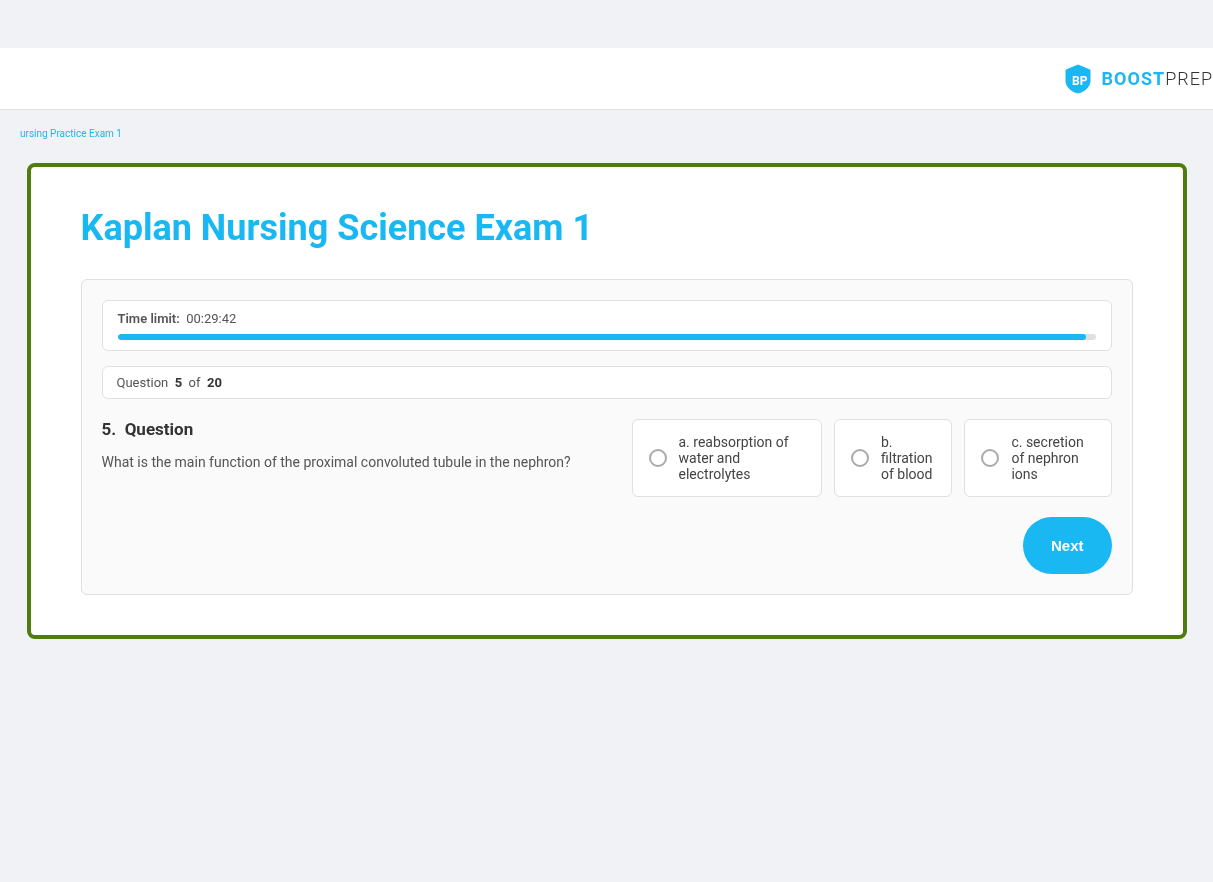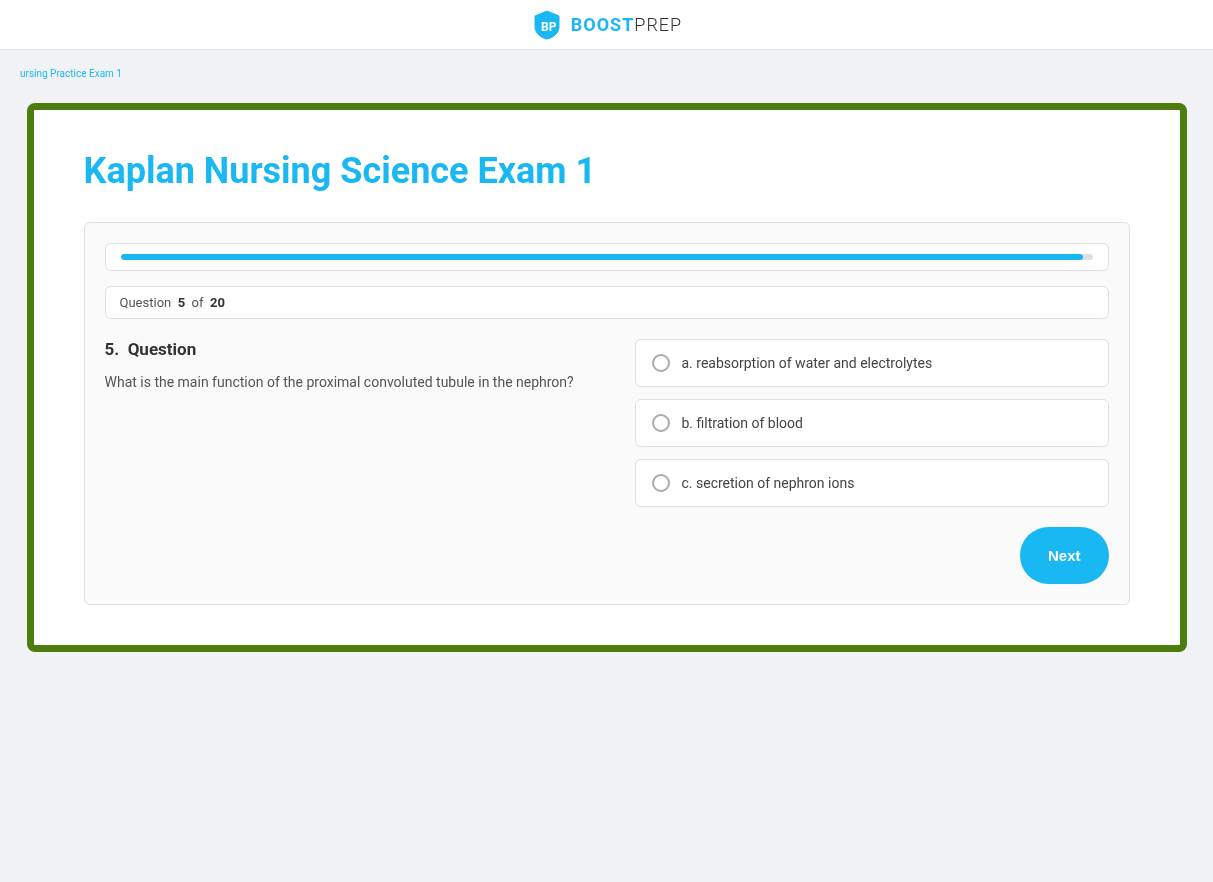--- a/index.html
+++ b/index.html
@@ -11,26 +11,27 @@
     body {
       font-family: -apple-system, BlinkMacSystemFont, 'Segoe UI', Roboto, sans-serif;
       background-color: #f0f2f5;
       min-height: 882px;
       width: 1213px;
     }
 
     
     .header {
       background-color: #ffffff;
-      height: 50px;
+      height: 62px;
       display: flex;
       align-items: center;
-      justify-content: center;
+      justify-content: flex-end;
       border-bottom: 1px solid #e0e0e0;
       position: relative;
+      margin-top: 48px;
     }
 
     .logo-container {
       display: flex;
       align-items: center;
       gap: 8px;
     }
 
     .logo-icon {
       width: 32px;
@@ -62,21 +63,21 @@
     }
 
     
     .main-container {
       padding: 10px 20px 30px 20px;
     }
 
     .exam-card {
       background: #ffffff;
       border-radius: 8px;
-      border: 7px solid #4d7c0f;
+      border: 4px solid #4d7c0f;
       padding: 40px 50px 40px 50px;
       max-width: 1160px;
       margin: 0 auto;
     }
 
     .exam-title {
       color: #1ab8f3;
       font-size: 36px;
       font-weight: 700;
       margin-bottom: 30px;
@@ -159,21 +160,21 @@
 
     .question-text {
       font-size: 14px;
       color: #555;
       line-height: 1.6;
     }
 
     .question-right {
       flex: 1;
       display: flex;
-      flex-direction: column;
+      flex-direction: row;
       gap: 12px;
     }
 
     
     .answer-option {
       display: flex;
       align-items: center;
       gap: 12px;
       border: 1px solid #e0e0e0;
       border-radius: 6px;
@@ -235,20 +236,24 @@
   <a class="breadcrumb-link">ursing Practice Exam 1</a>
 </div>
 
 <div class="main-container">
   <div class="exam-card">
     <h1 class="exam-title">Kaplan Nursing Science Exam 1</h1>
 
     <div class="question-wrapper">
 
       <div class="timer-box">
+        <div class="timer-label">
+          <strong>Time limit:</strong>
+          &nbsp;<span>00:29:42</span>
+        </div>
         <div class="progress-bar-container">
           <div class="progress-bar-fill"></div>
         </div>
       </div>
 
       <div class="question-counter">
         <span>Question</span>
         &nbsp;<strong>5</strong>
         &nbsp;<span>of</span>
         &nbsp;<strong>20</strong>

